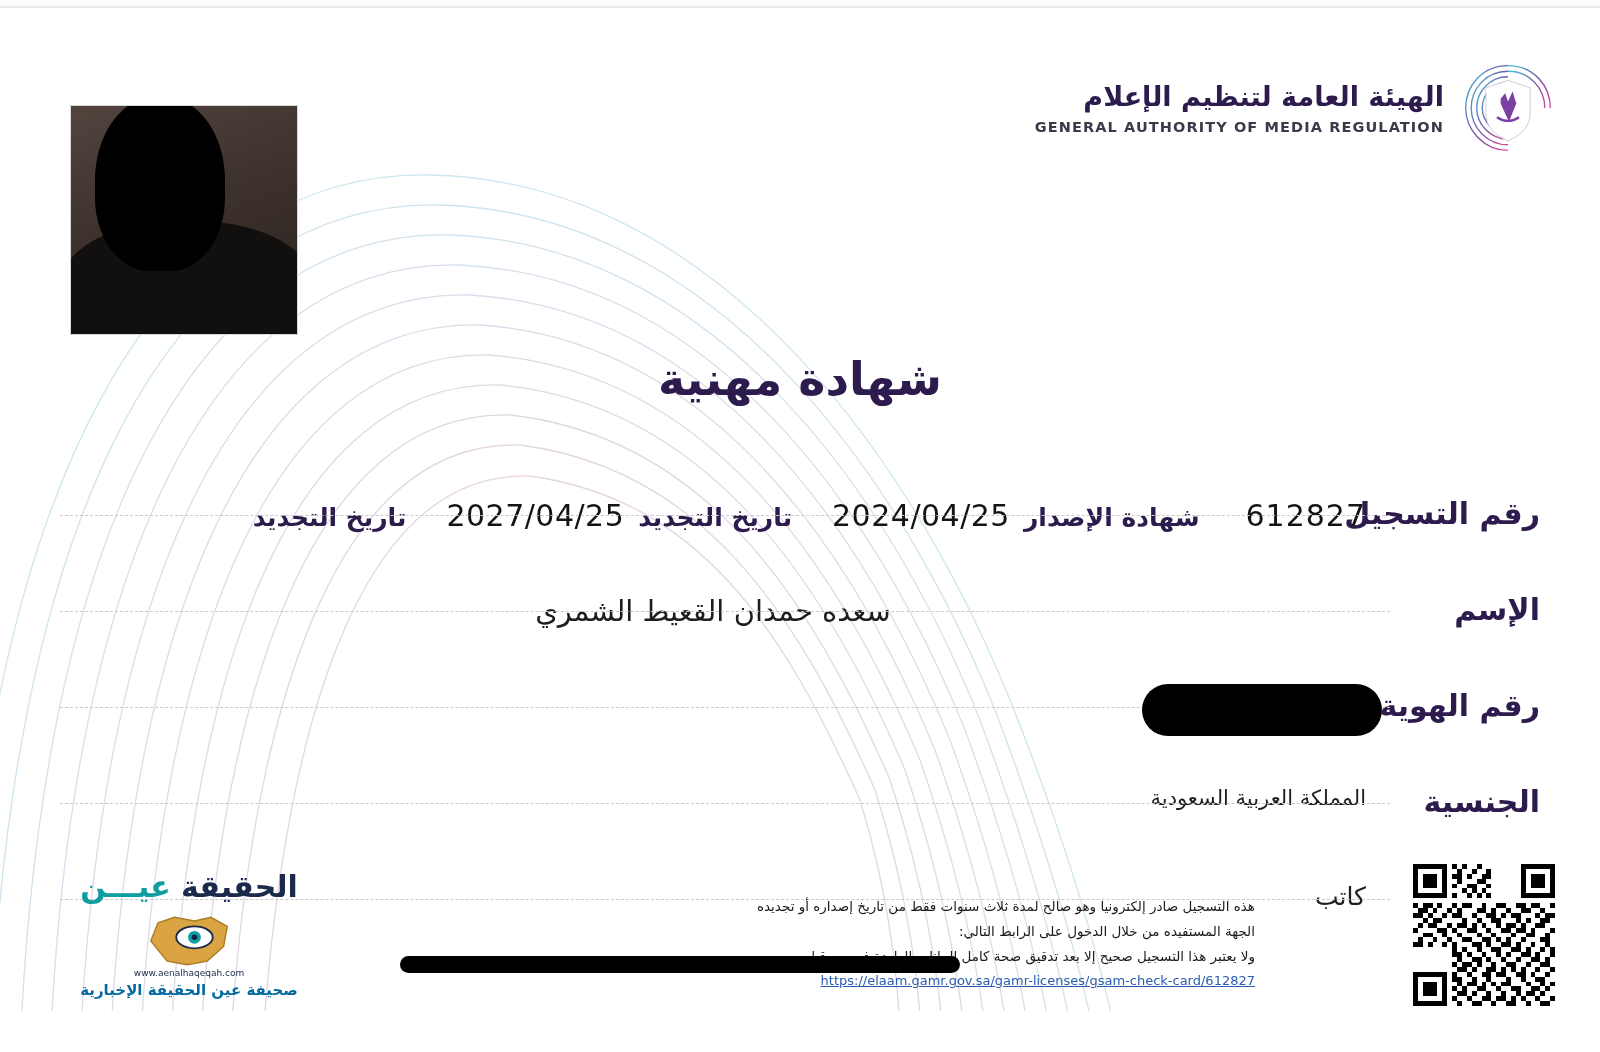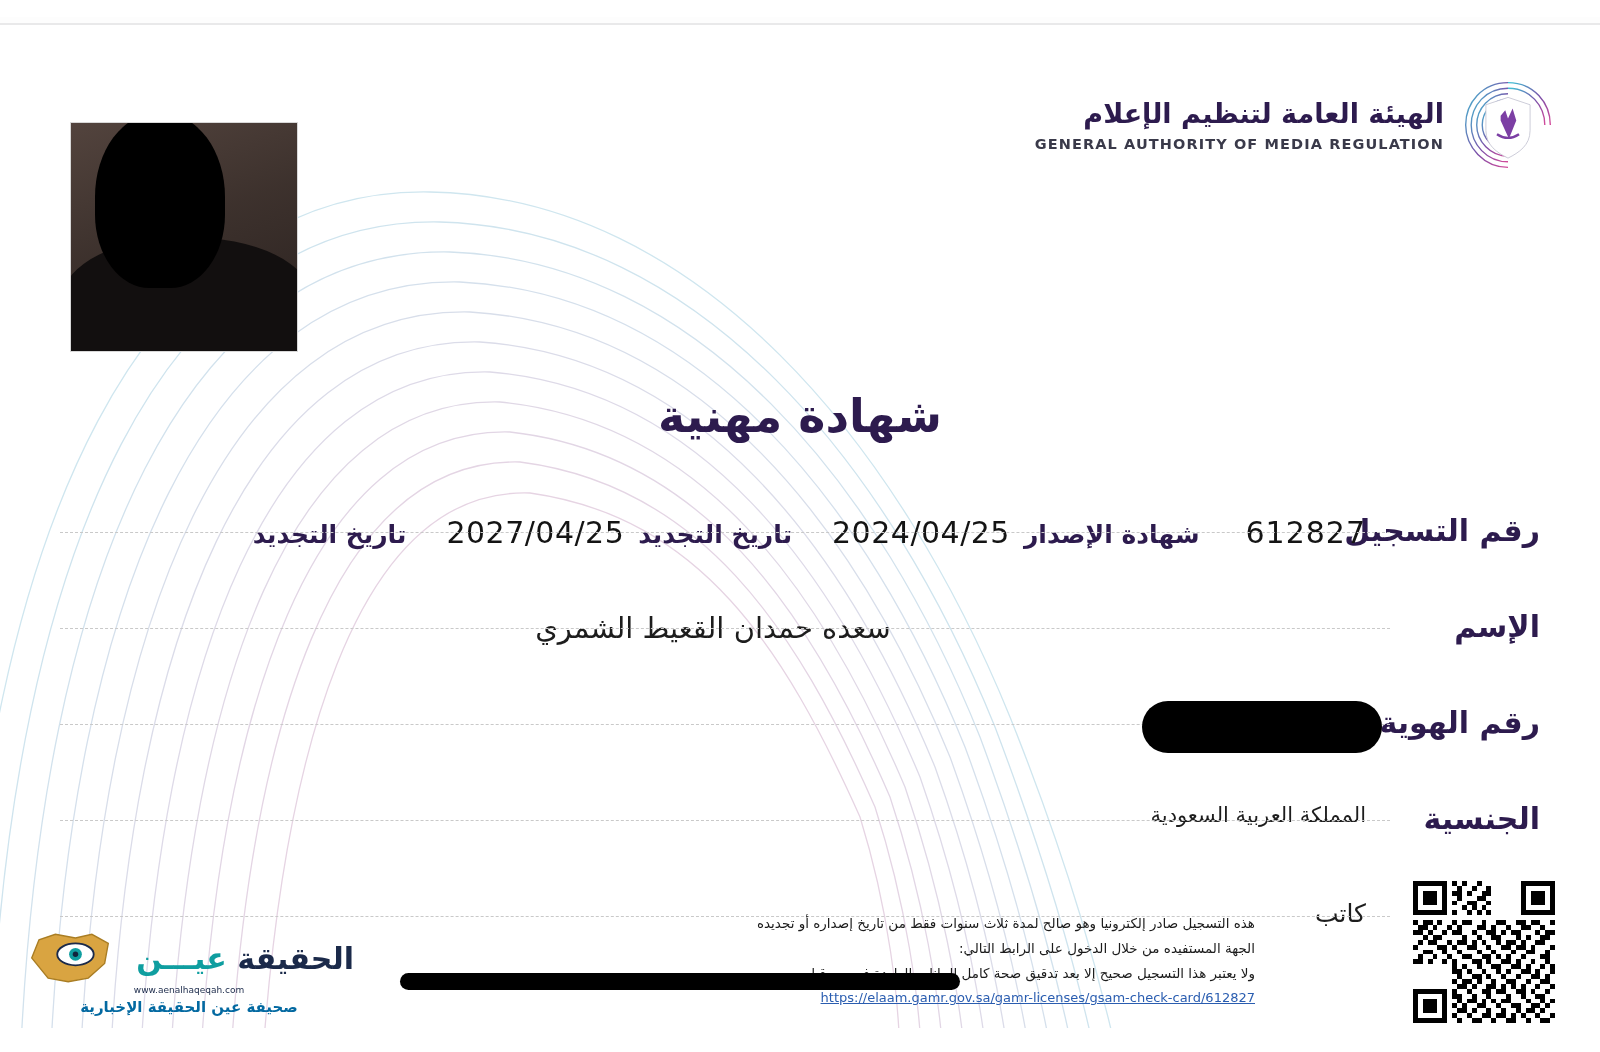--- a/index.html
+++ b/index.html
@@ -11,21 +11,20 @@
     font-family: "DejaVu Sans", "Liberation Sans", sans-serif;
     overflow: hidden;
   }
 
   .page {
     position: relative;
     width: 1600px;
     height: 1011px;
     background: #ffffff;
     overflow: hidden;
-    margin-top: 17px;
   }
 
   
   .top-strip {
     position: absolute;
     top: 0; left: 0;
     width: 1600px;
     height: 8px;
     background: #e9e9ea;
   }
@@ -110,21 +109,21 @@
   .photo .tone {
     position: absolute;
     inset: 0;
     background: linear-gradient(160deg, #5b4a42 0%, #3e322c 45%, #241c19 100%);
     opacity: 0.75;
   }
 
   
   .cert-title {
     position: absolute;
-    top: 372px;
+    top: 352px;
     left: 0;
     width: 1600px;
     text-align: center;
     font-size: 46px;
     font-weight: bold;
     color: #2d1b4e;
     direction: rtl;
     letter-spacing: 0.5px;
   }
 
@@ -276,22 +275,23 @@
     position: absolute;
     left: 24px;
     bottom: 12px;
     width: 330px;
     text-align: center;
     direction: rtl;
   }
   .wm-row {
     display: flex;
     align-items: center;
-    justify-content: space-between;
-    gap: 19px;
+    justify-content: flex-start;
+    gap: 6px;
+    flex-direction: column;
   }
   .wm-ar {
     font-size: 30px;
     font-weight: bold;
     color: #0f9ea0;
     direction: rtl;
     letter-spacing: 2px;
   }
   .wm-ar .dark { color: #1b2a4a; }
   .wm-map {

